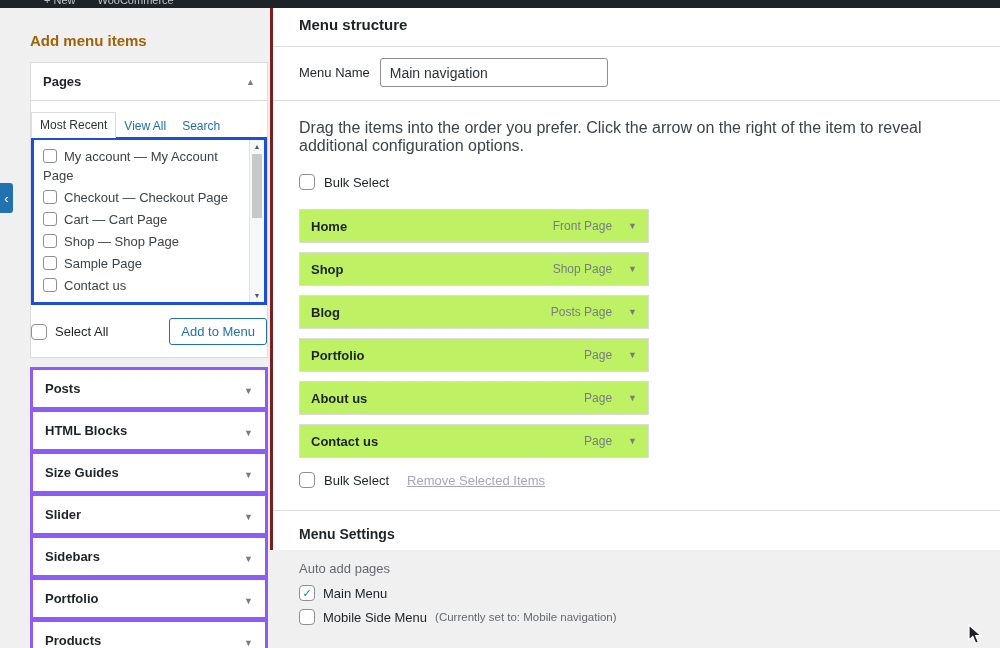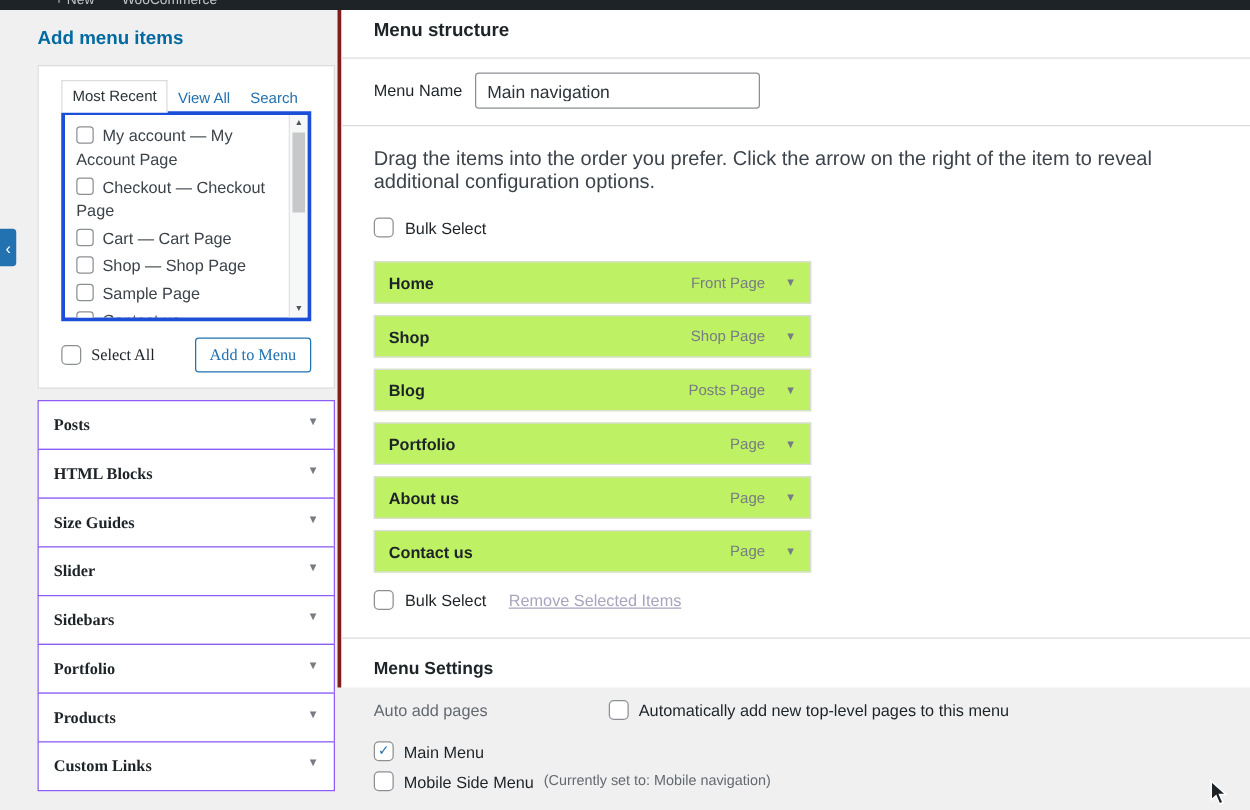--- a/index.html
+++ b/index.html
@@ -8,40 +8,40 @@
     font-family:"Liberation Sans","DejaVu Sans",sans-serif;
     background:#f0f0f1; color:#1d2327; position:relative; font-size:13px;
   }
   
   .admin-bar { position:absolute; top:0; left:0; right:0; height:8px; background:#1d2327; overflow:hidden; display:flex; gap:22px; padding-left:44px; z-index:10; }
   .ab-item { color:#c3c4c7; font-size:11px; position:relative; top:-6px; white-space:nowrap; }
   
   .collapse-tab { position:absolute; left:0; top:183px; width:13px; height:30px; background:#2271b1; color:#fff; display:flex; align-items:center; justify-content:center; font-size:13px; border-radius:0 3px 3px 0; cursor:pointer; z-index:5; }
   
   .left-col { position:absolute; left:30px; top:8px; width:238px; }
-  .left-title { font-size:15px; font-weight:700; margin:14px 0 13px; color:#0369a1; }
+  .left-title { font-size:15px; font-weight:700; margin:24px 0 13px; color:#a16207; }
   .pages-box { background:#fff; border:1px solid #dcdcde; }
   .pb-header { display:flex; justify-content:space-between; align-items:center; padding:11px 12px; font-size:13px; font-weight:700; border-bottom:1px solid #dcdcde; cursor:pointer; }
   .pb-arrow, .acc-arrow { color:#787c82; font-size:9px; font-weight:400; }
-  .pb-body { padding:10px 18px 12px; }
+  .pb-body { padding:10px 0 12px; }
   .tabs { display:flex; align-items:flex-end; position:relative; top:1px; font-size:12px; }
   .tab-active { background:#fff; border:1px solid #dcdcde; border-bottom:1px solid #fff; padding:5px 8px; color:#2c3338; position:relative; z-index:2; cursor:pointer; }
   .tab-link { color:#2271b1; padding:5px 8px; cursor:pointer; }
   .page-list { border:3px solid #1d4ed8; height:168px; position:relative; overflow:hidden; padding:7px 24px 6px 9px; font-size:13px; color:#3c434a; background:#fff; }
   .pl-item { display:block; margin-bottom:3px; line-height:19px; cursor:pointer; }
   .cb { width:16px; height:16px; min-width:16px; border:1px solid #8c8f94; border-radius:4px; background:#fff; display:inline-flex; align-items:center; justify-content:center; font-size:11px; line-height:1; color:#2271b1; font-weight:700; cursor:pointer; }
   .cb-sm { width:14px; height:14px; min-width:14px; border-radius:3px; display:inline-block; vertical-align:-2px; margin-right:7px; }
   .scrollbar { position:absolute; top:0; right:0; bottom:0; width:15px; background:#f6f7f7; border-left:1px solid #e3e3e3; }
   .sb-arrow { height:13px; display:flex; align-items:center; justify-content:center; font-size:7px; color:#50575e; cursor:pointer; }
   .sb-down { position:absolute; bottom:0; left:0; right:0; }
   .sb-thumb { position:absolute; top:14px; left:2px; right:2px; height:64px; background:#c6c8ca; cursor:grab; }
-  .pb-footer { display:flex; justify-content:space-between; align-items:center; margin-top:13px; font-size:13px;font-family:Liberation Serif, serif; }
+  .pb-footer { display:flex; justify-content:space-between; align-items:center; margin-top:13px; font-size:13px; }
   .select-all { display:flex; align-items:center; gap:8px; cursor:pointer; }
   .add-btn { border:1px solid #2271b1; color:#2271b1; background:#fff; border-radius:3px; font-size:13px; padding:5px 11px; cursor:pointer; font-family:inherit; }
-  .acc { background:#fff; border:1px solid #8b5cf6; margin-top:-1px; padding:11px 12px; display:flex; justify-content:space-between; align-items:flex-start; font-size:13px; font-weight:700; cursor:pointer;font-family:Liberation Serif, serif; }
+  .acc { background:#fff; border:3px solid #8b5cf6; margin-top:-1px; padding:11px 12px; display:flex; justify-content:space-between; align-items:flex-end; font-size:13px; font-weight:700; cursor:pointer; }
   .acc.first { margin-top:9px; }
   
   .right-panel { position:absolute; left:270px; top:2px; width:730px; height:548px; background:#fff; border-left:3px solid #7f1d1d; }
   .rp-header { padding:14px 26px 13px; font-size:15px; font-weight:700; border-bottom:1px solid #dcdcde; }
   .menu-name-row { display:flex; align-items:center; gap:10px; padding:11px 26px 13px; border-bottom:1px solid #dcdcde; }
   .menu-name-row label { font-size:13px; color:#1d2327; }
   .menu-name-input { width:228px; height:29px; border:1px solid #8c8f94; border-radius:3px; padding:0 9px; font-size:14px; font-family:inherit; color:#2c3338; background:#fff; }
   .rp-body { padding:16px 26px 0; }
   .instructions { font-size:16px; color:#3c434a; margin:2px 0 19px; }
   .bulk-row { display:flex; align-items:center; gap:9px; font-size:13px; }
@@ -70,20 +70,24 @@
 </div>
 
 <div class="collapse-tab">
   <span>‹</span>
 </div>
 
 <div class="left-col">
   <div class="left-title">Add menu items</div>
 
   <div class="pages-box">
+    <div class="pb-header">
+      <span>Pages</span>
+      <span class="pb-arrow">▲</span>
+    </div>
     <div class="pb-body">
       <div class="tabs">
         <span class="tab-active">Most Recent</span>
         <span class="tab-link">View All</span>
         <span class="tab-link">Search</span>
       </div>
       <div class="page-list">
         <label class="pl-item"><span class="cb cb-sm"></span><span>My account — My Account Page</span></label>
         <label class="pl-item"><span class="cb cb-sm"></span><span>Checkout — Checkout Page</span></label>
         <label class="pl-item"><span class="cb cb-sm"></span><span>Cart — Cart Page</span></label>
@@ -194,24 +198,20 @@
       <span class="cb"></span>
       <span>Bulk Select</span>
       <span class="remove-link">Remove Selected Items</span>
     </div>
   </div>
 
   <div class="settings">
     <h3>Menu Settings</h3>
     <div class="setting-row">
       <div class="setting-label">Auto add pages</div>
-      <label class="opt">
-        <span class="cb"></span>
-        <span>Automatically add new top-level pages to this menu</span>
-      </label>
     </div>
     <div class="setting-row">
       <div>
         <label class="opt">
           <span class="cb">✓</span>
           <span>Main Menu</span>
         </label>
         <label class="opt">
           <span class="cb"></span>
           <span>Mobile Side Menu</span>

